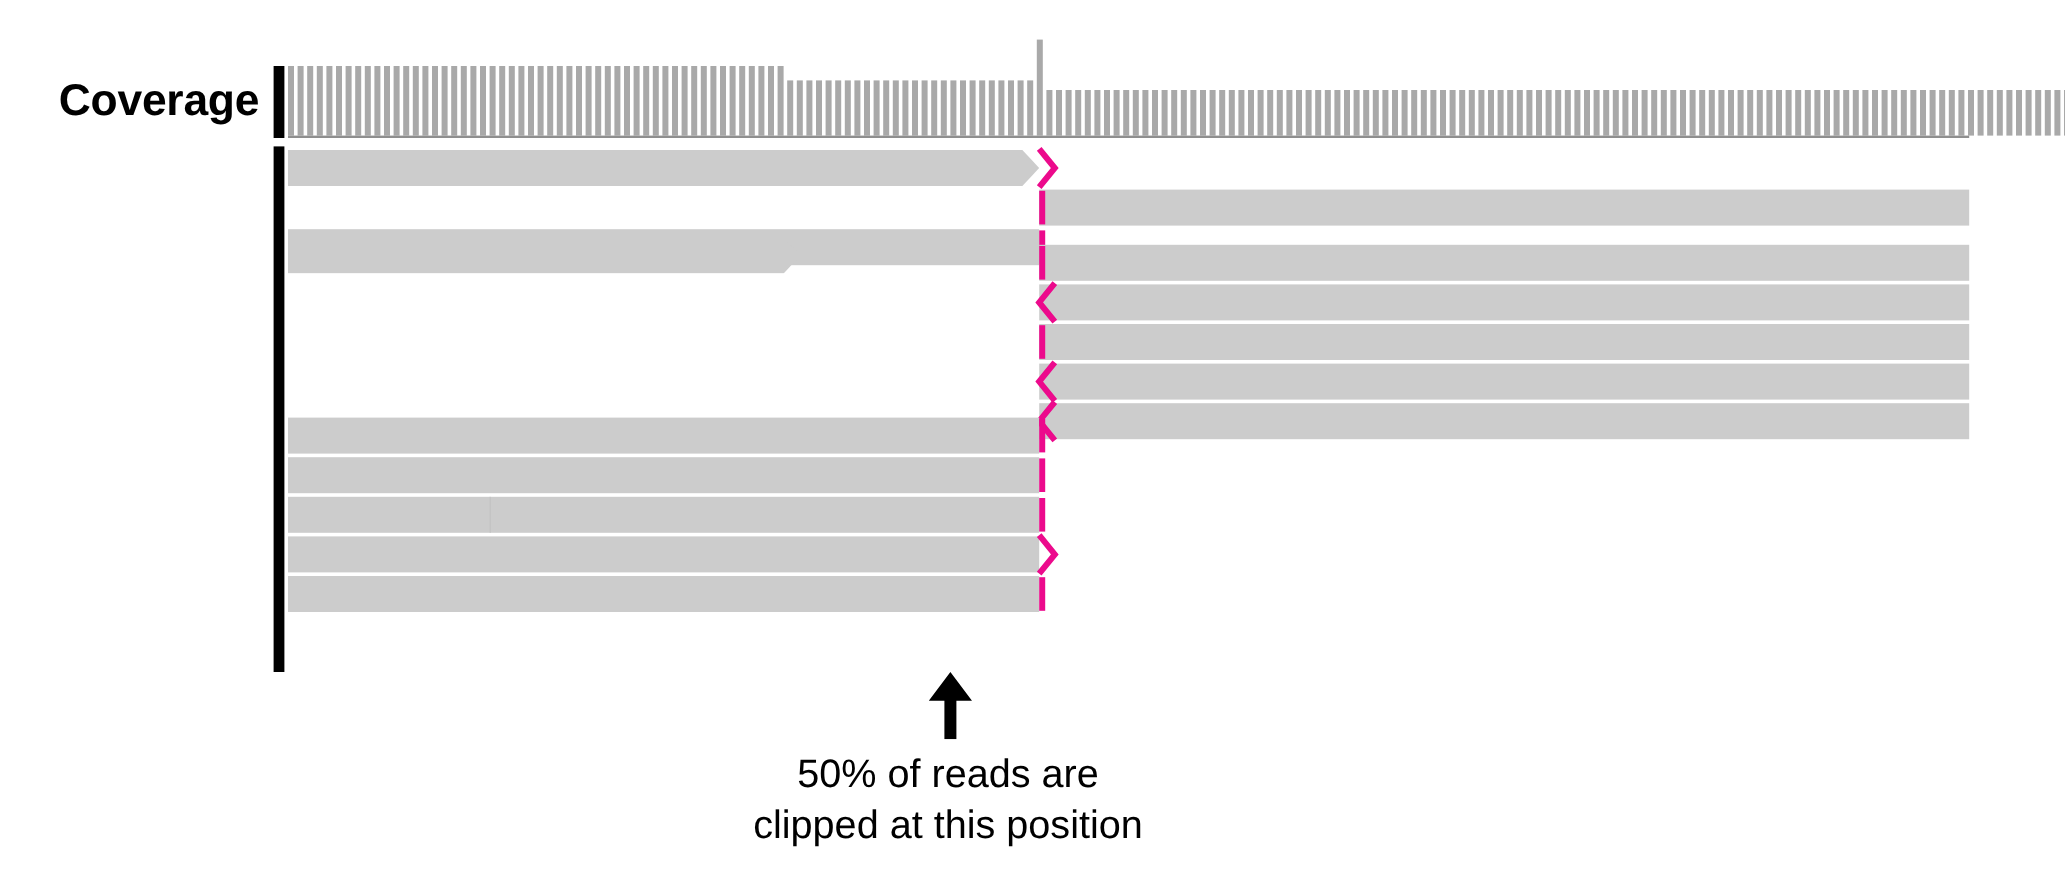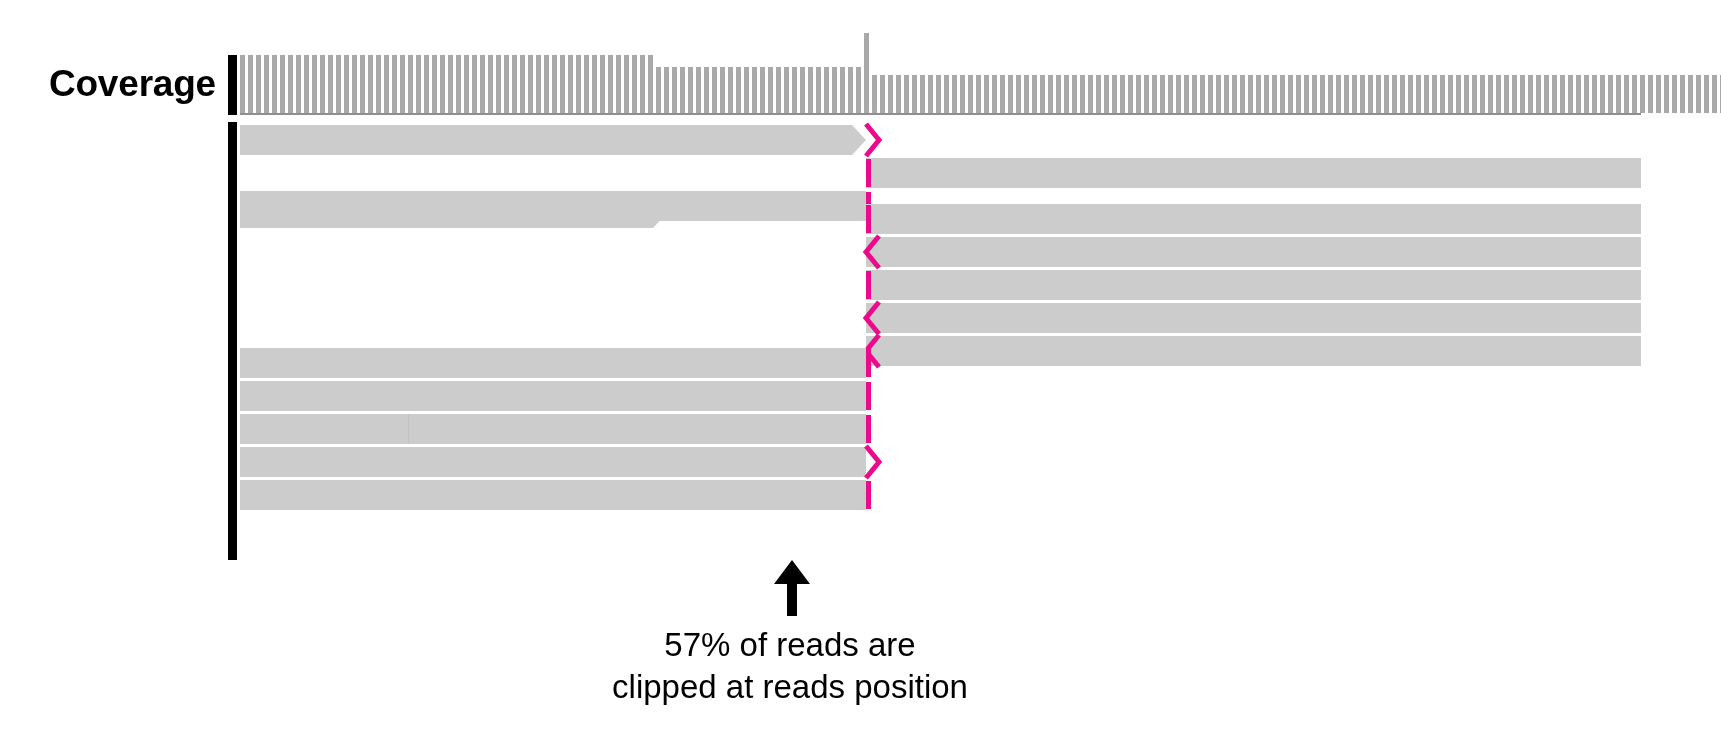--- a/index.html
+++ b/index.html
@@ -385,17 +385,17 @@
       <div class="read" style="left: 0px; width: 626px; top: 360px; background: rgb(204, 204, 204);"></div>
       <div class="clip-line" style="left: 626px; top: 361px; height: 28px; background: rgb(236, 10, 140);"></div>
       <div class="read-seam" style="left: 168px; top: 294px;"></div>
     </div>
 
   <svg id="callout-arrow" viewBox="0 0 44 56">
     <path d="M22 0 L40 24 L27 24 L27 56 L17 56 L17 24 L4 24 Z" fill="#000000"></path>
   </svg>
 
   <div id="caption">
-    <span>57% of reads are</span>
-    <span>clipped at reads position</span>
+    <span>50% of reads are</span>
+    <span>clipped at this position</span>
   </div>
 
 </div>
 
 </body></html>

